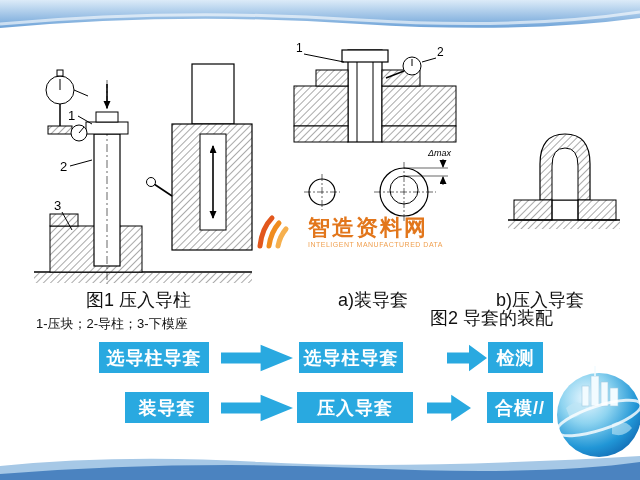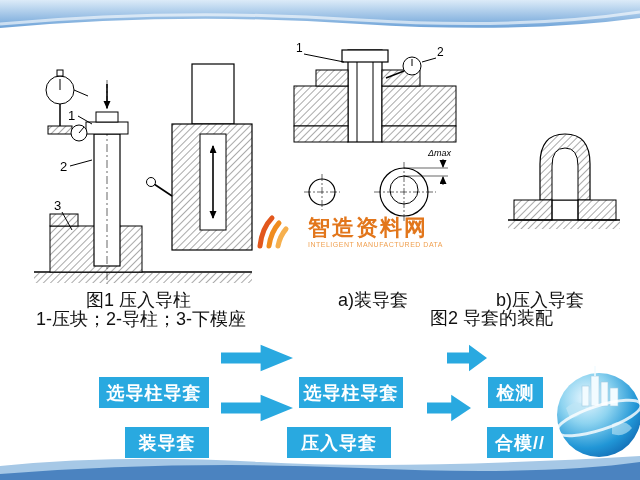--- a/index.html
+++ b/index.html
@@ -3,26 +3,26 @@
 <meta charset="utf-8">
 <style>
   html,body{margin:0;padding:0;background:#e8e8e8;}
   .slide{
     position:relative;width:640px;height:480px;background:#ffffff;overflow:hidden;
     font-family:"Liberation Sans","DejaVu Sans",sans-serif;
   }
   .abs{position:absolute;}
   .caption{position:absolute;color:#111;white-space:nowrap;}
   .cap-lg{font-size:18px;}
-  .cap-md{font-size:18px;}
+  .cap-md{font-size:13px;margin-top:8px;}
   
   .fc-box{
     position:absolute;height:31px;background:#29a9e0;color:#ffffff;
     font-weight:bold;font-size:18px;letter-spacing:1px;
-    display:flex;align-items:center;justify-content:center;white-space:nowrap;margin-top:35px;
+    display:flex;align-items:center;justify-content:center;white-space:nowrap;
   }
   .fc-arrow{
     position:absolute;height:28px;background:#29a9e0;
     clip-path:polygon(0 30%,55% 30%,55% 3%,100% 50%,55% 97%,55% 70%,0 70%);
   }
   
   .wm{position:absolute;display:flex;align-items:center;gap:16px;}
   .wm-text{display:flex;flex-direction:column;line-height:1.05;}
   .wm-title{font-size:22px;font-weight:bold;color:#e2761b;letter-spacing:2px;}
   .wm-sub{font-size:7px;color:#f0a050;letter-spacing:0.5px;margin-top:2px;}
@@ -167,21 +167,21 @@
   </div>
 
   <div class="fc-box" style="left:99px;top:342px;width:110px">选导柱导套</div>
   <div class="fc-arrow" style="left:221px;top:344px;width:72px"></div>
   <div class="fc-box" style="left:299px;top:342px;width:104px">选导柱导套</div>
   <div class="fc-arrow" style="left:447px;top:344px;width:40px"></div>
   <div class="fc-box" style="left:488px;top:342px;width:55px">检测</div>
 
   <div class="fc-box" style="left:125px;top:392px;width:84px">装导套</div>
   <div class="fc-arrow" style="left:221px;top:394px;width:72px"></div>
-  <div class="fc-box" style="left:287px;top:392px;width:104px">压入导套</div>
+  <div class="fc-box" style="left:297px;top:392px;width:116px">压入导套</div>
   <div class="fc-arrow" style="left:427px;top:394px;width:44px"></div>
   <div class="fc-box" style="left:487px;top:392px;width:66px">合模//</div>
 
   <svg class="abs" style="left:552px;top:360px" width="92" height="100" viewBox="0 0 92 100">
     <circle cx="47" cy="55" r="42" fill="url(#gl)"></circle>
     <path d="M14,48 Q24,38 34,46 Q30,58 18,58 Z" fill="#bfe6f5" opacity="0.7"></path>
     <path d="M60,64 Q72,58 80,68 Q72,78 60,74 Z" fill="#bfe6f5" opacity="0.6"></path>
     <g fill="#f2fbff" stroke="#9fc9e0" stroke-width="0.6">
       <rect x="30" y="26" width="7" height="20"></rect>
       <rect x="39" y="16" width="8" height="30"></rect>

